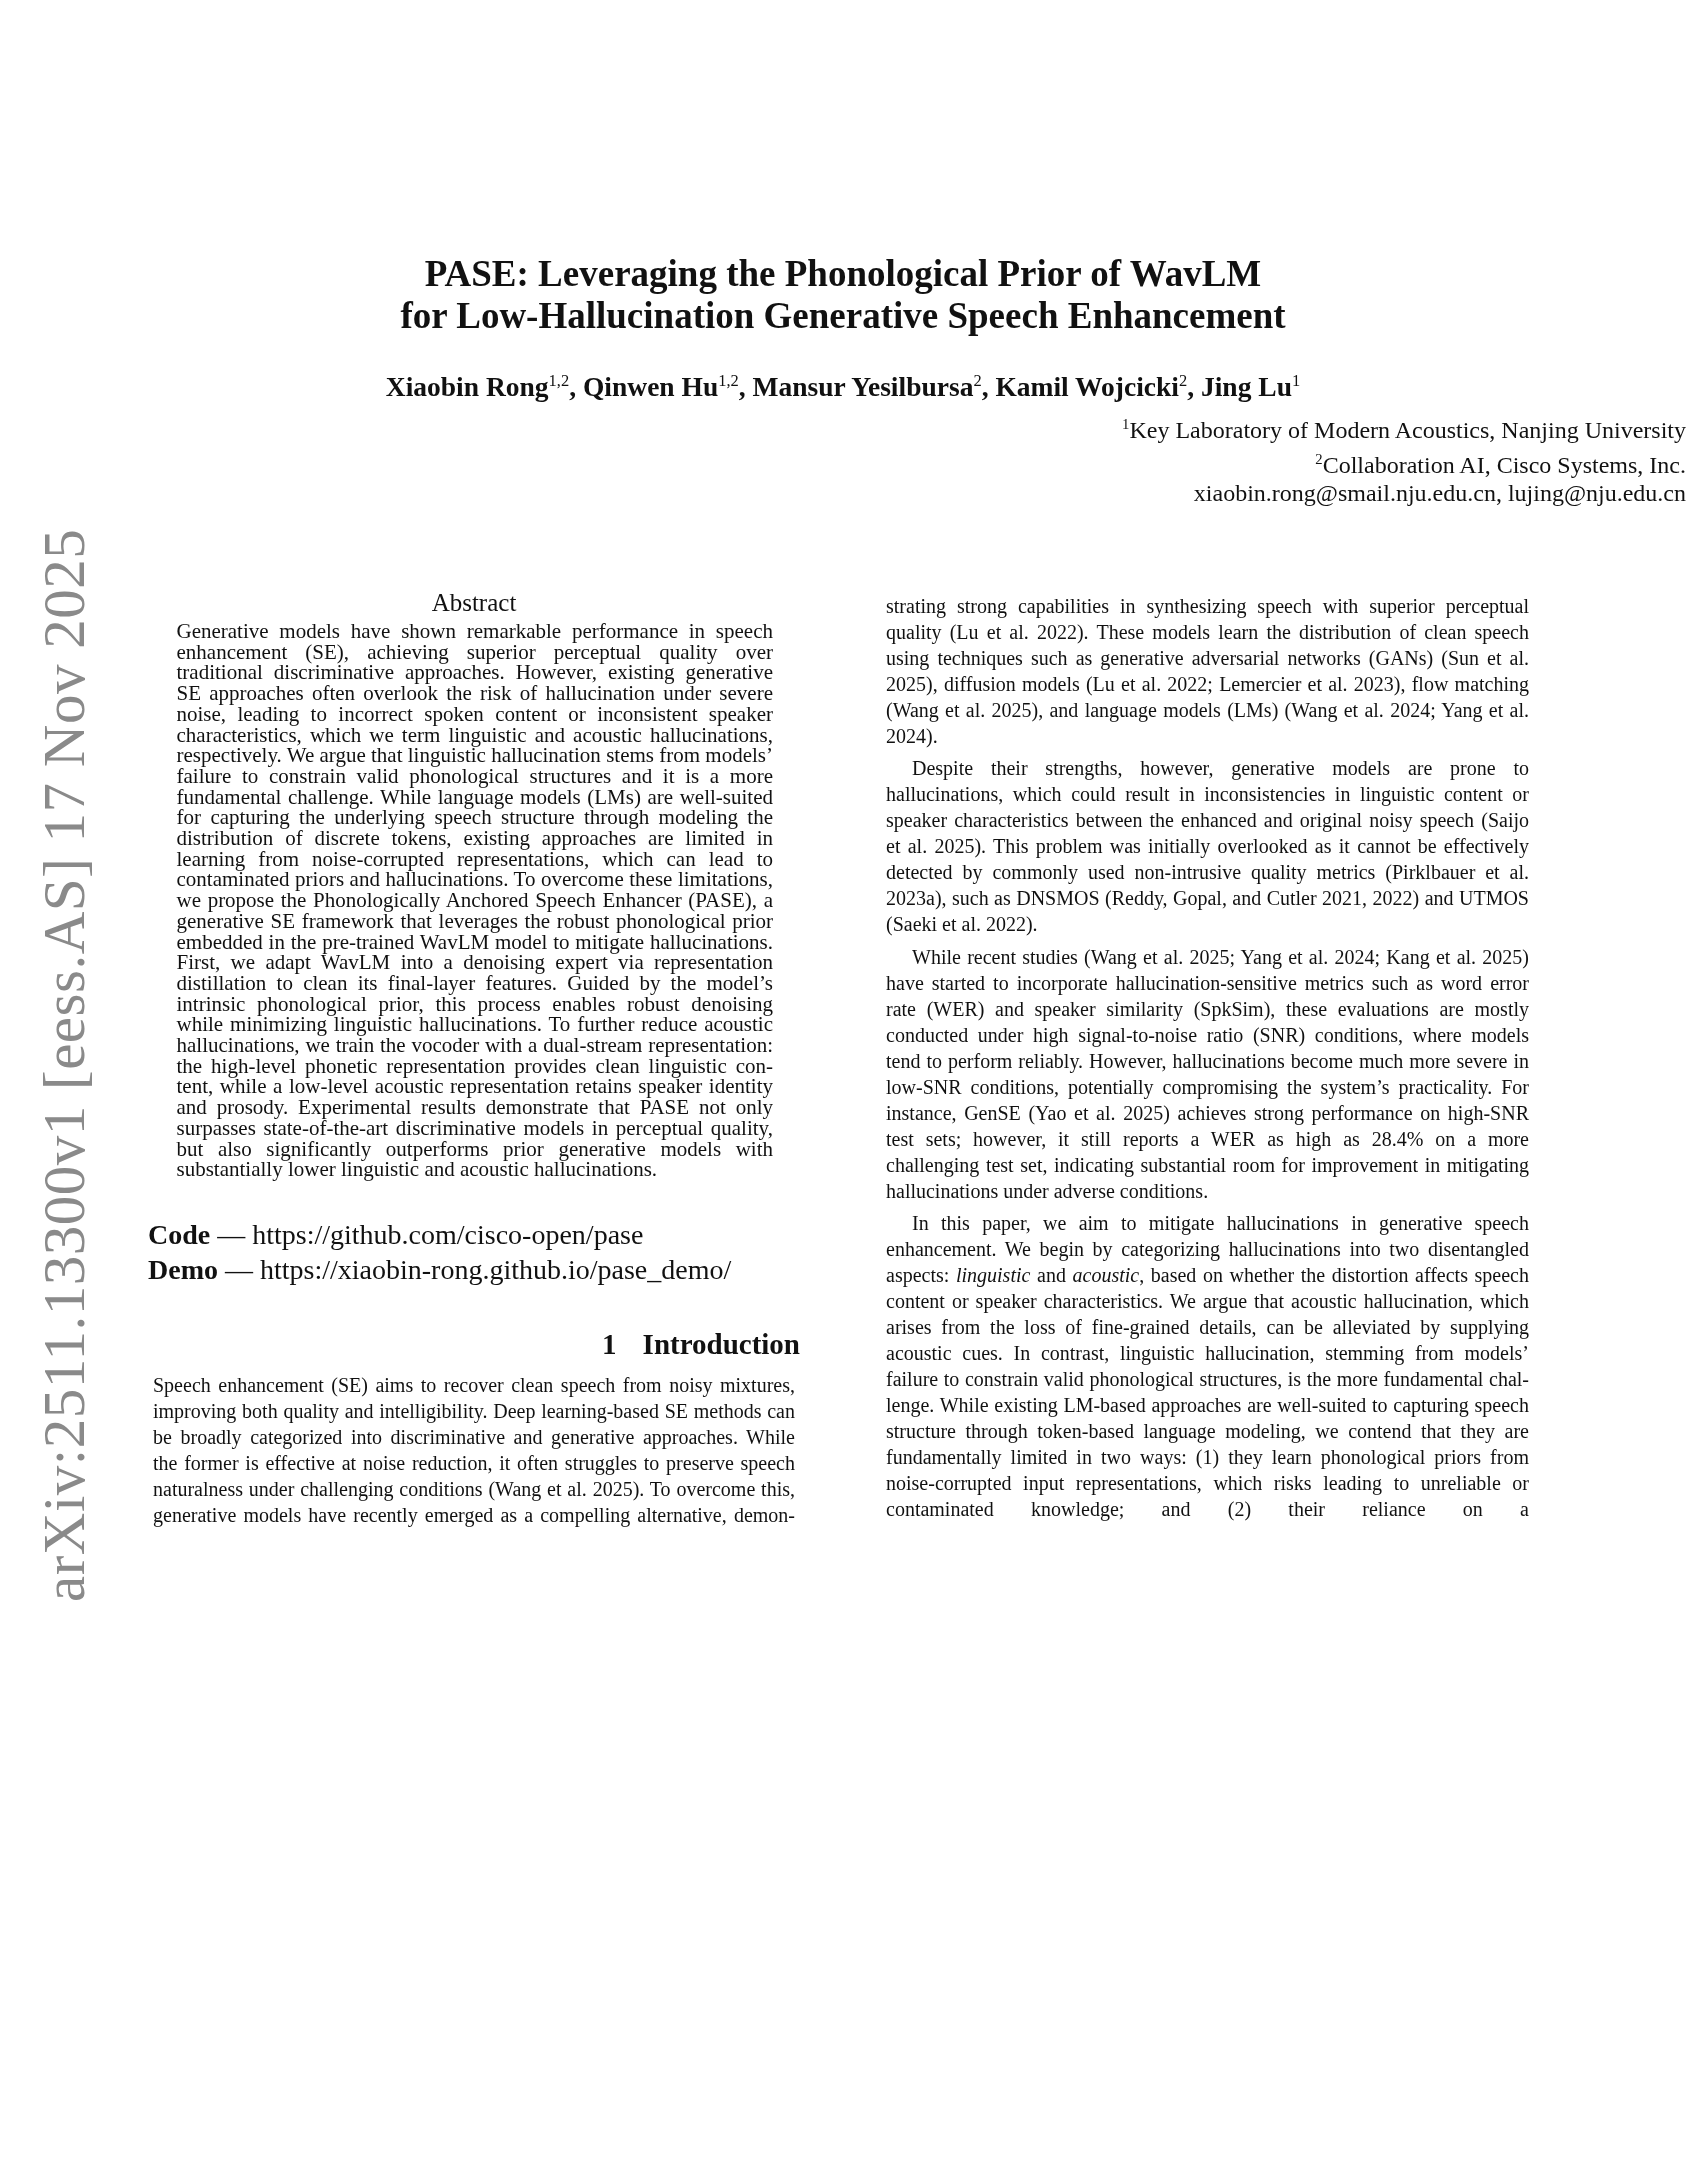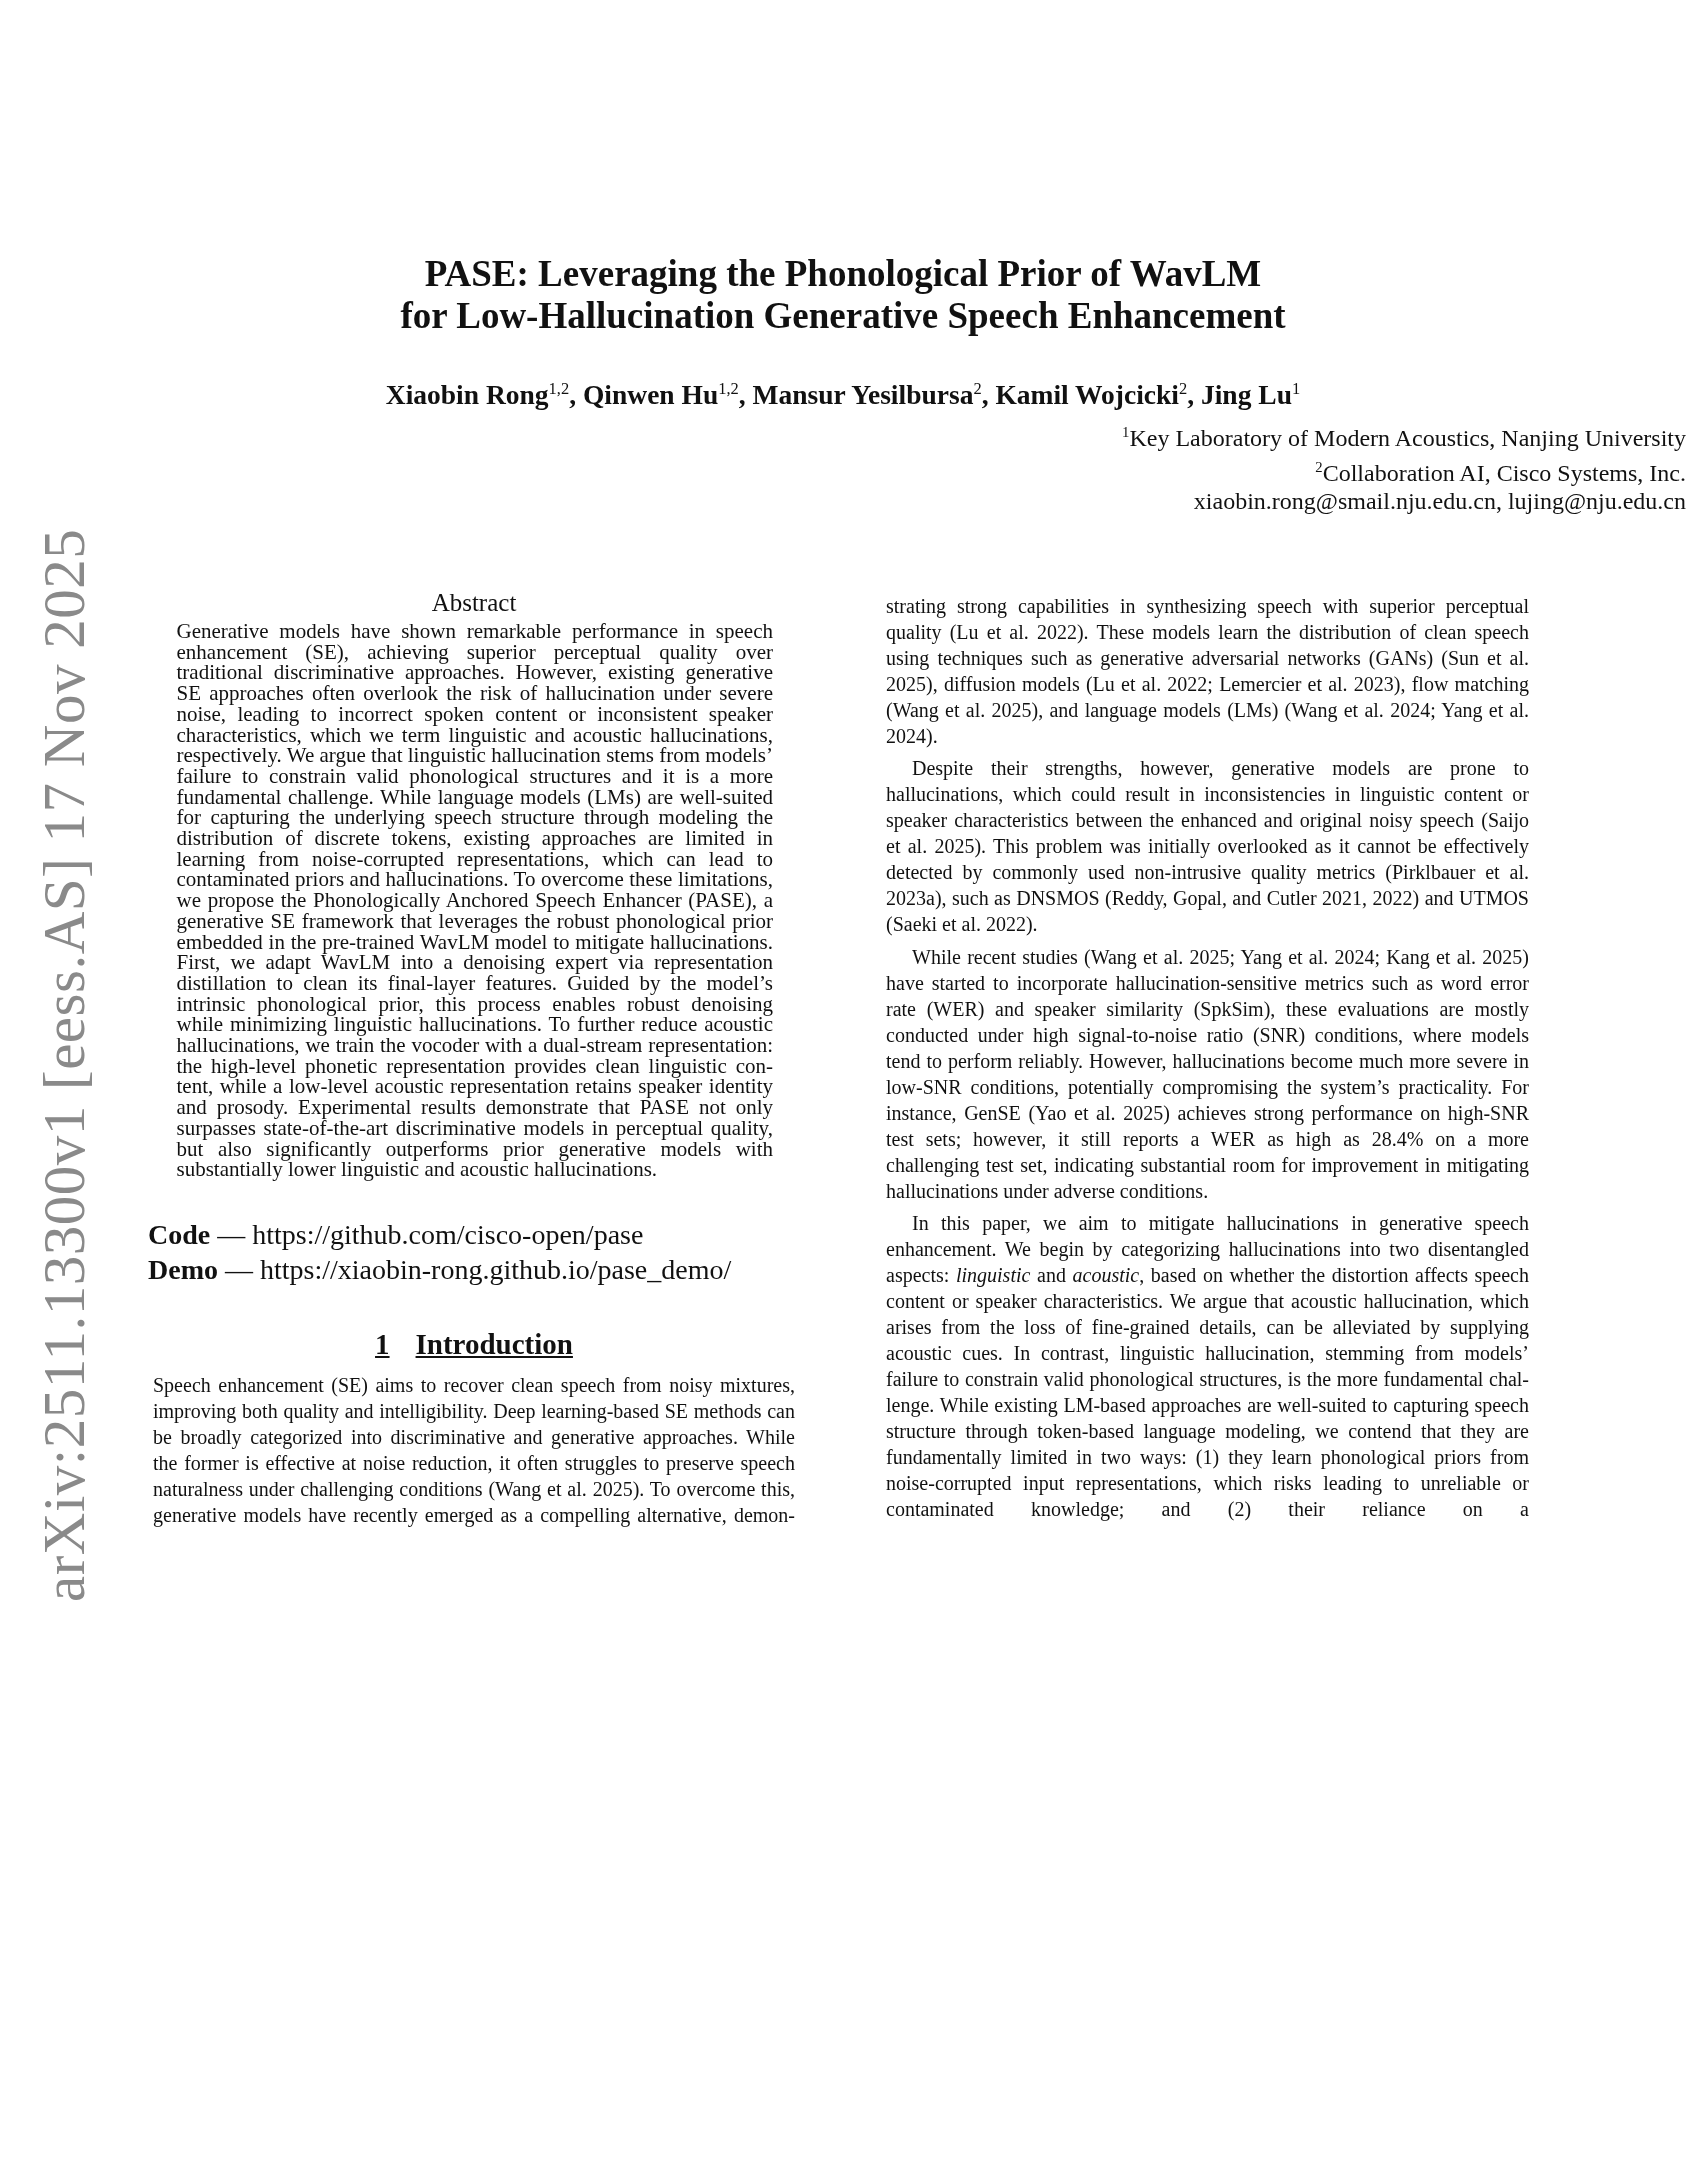--- a/index.html
+++ b/index.html
@@ -8,37 +8,37 @@
       font-family: "Liberation Serif", "DejaVu Serif", serif; color: #111111;
     }
     .sidebar-id {
       position: absolute; left: 35px; top: 1602px;
       transform-origin: 0 0; transform: rotate(-90deg);
       font-size: 59px; color: #8a8a8a; white-space: nowrap; letter-spacing: 0.5px;
       line-height: 1;
     }
     .title-block { position: absolute; left: 0; width: 1686px; top: 253px; text-align: center; }
     .title { font-weight: bold; font-size: 37px; line-height: 42px; margin: 0; }
-    .authors { font-weight: bold; font-size: 27.5px; margin-top: 35px; line-height: 33px; }
+    .authors { font-weight: bold; font-size: 27.5px; margin-top: 27px; line-height: 33px; }
     .authors sup { font-weight: normal; font-size: 16.5px; }
     .affil { font-size: 24px; line-height: 28.5px; text-align: right; }
     .affil sup { font-size: 14.7px; }
     .affil-first { margin-top: 7.3px; }
 
     .col-left { position: absolute; left: 148px; width: 652px; top: 588px; }
     .col-right { position: absolute; left: 881px; width: 653px; top: 588px; }
 
     .abstract-heading { text-align: center; font-weight: normal; font-size: 25px; line-height: 29px; margin: 0 0 4px 0; }
     .abstract-body {
       margin: 0 27px 0 28.5px; font-size: 21px; line-height: 20.7px;
       text-align: justify; hyphens: manual;
     }
     .links { margin-top: 37px; font-size: 28px; line-height: 35px; }
     .links b { font-weight: bold; }
-    .section-heading { text-align: center; font-weight: bold; font-size: 29px; line-height: 37px; margin: 39px 0 9.2px 0; text-decoration: underline; }
+    .section-heading { text-align: right; font-weight: bold; font-size: 29px; line-height: 37px; margin: 39px 0 9.2px 0; }
     .section-heading .num { margin-right: 26px; }
 
     .para {
       font-size: 20px; line-height: 26px; text-align: justify; margin: 5px;
     }
     .para.indent { text-indent: 26px; margin-top: 6.4px; }
     .para i { font-style: italic; }
   </style>
 </head>
 <body>

